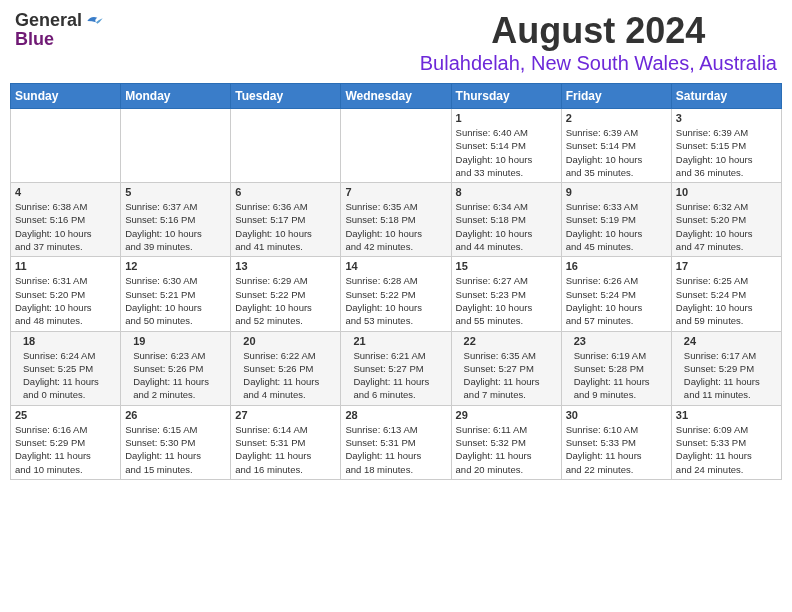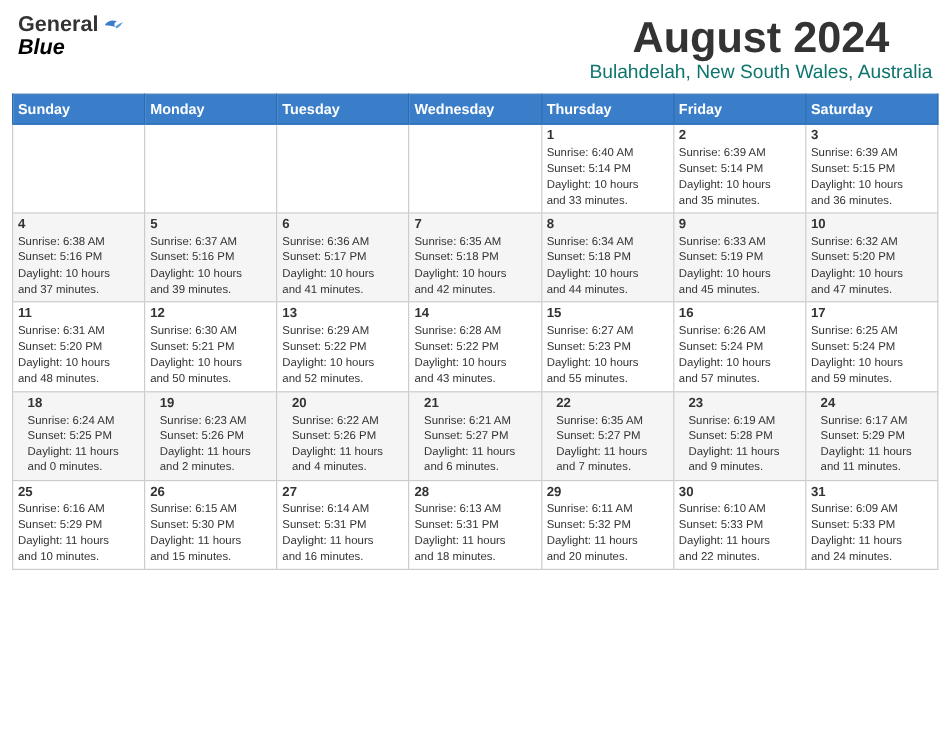--- a/index.html
+++ b/index.html
@@ -34,22 +34,22 @@
     }
     .title-area {
       text-align: center;
     }
     .main-title {
       font-size: 36px;
       font-weight: bold;
       color: #333;
     }
     .subtitle {
-      font-size: 16px;
-      color: #0f766e;
+      font-size: 20px;
+      color: #6d28d9;
     }
     .calendar {
       width: 100%;
       border-collapse: collapse;
       border: 1px solid #ccc;
     }
     .calendar th {
       background-color: #3a7dc9;
       color: #fff;
       font-size: 12px;
@@ -99,21 +99,21 @@
 <div class="header">
   <div class="logo">
     <div class="logo-text">
       <span style="font-size:18px;font-weight:bold;color:#333;">General</span>
       <svg class="logo-icon" viewBox="0 0 30 20" width="30" height="20">
         <path d="M5,10 Q10,2 20,5 Q15,8 18,12 Q12,10 5,10Z" fill="#3a7dc9"></path>
         <path d="M18,12 Q22,8 28,6 Q24,12 20,14Z" fill="#5a9fd4"></path>
       </svg>
     </div>
     <div style="margin-top:-2px;">
-      <span style="font-size:18px;font-weight:bold;color:#000000;font-style:italic;">Blue</span>
+      <span style="font-size:18px;font-weight:bold;color:#701a75;">Blue</span>
     </div>
   </div>
   <div class="title-area">
     <div class="main-title">August 2024</div>
     <div class="subtitle">Bulahdelah, New South Wales, Australia</div>
   </div>
 </div>
 
 <table class="calendar">
   <thead>
@@ -184,21 +184,21 @@
         <td>
           <div class="day-num">12</div>
           <div class="day-info"><span>Sunrise: 6:30 AM</span><br><span>Sunset: 5:21 PM</span><br><span>Daylight: 10 hours</span><br><span>and 50 minutes.</span></div>
         </td>
         <td>
           <div class="day-num">13</div>
           <div class="day-info"><span>Sunrise: 6:29 AM</span><br><span>Sunset: 5:22 PM</span><br><span>Daylight: 10 hours</span><br><span>and 52 minutes.</span></div>
         </td>
         <td>
           <div class="day-num">14</div>
-          <div class="day-info"><span>Sunrise: 6:28 AM</span><br><span>Sunset: 5:22 PM</span><br><span>Daylight: 10 hours</span><br><span>and 43 minutes.</span></div>
+          <div class="day-info"><span>Sunrise: 6:28 AM</span><br><span>Sunset: 5:22 PM</span><br><span>Daylight: 10 hours</span><br><span>and 53 minutes.</span></div>
         </td>
         <td>
           <div class="day-num">15</div>
           <div class="day-info"><span>Sunrise: 6:27 AM</span><br><span>Sunset: 5:23 PM</span><br><span>Daylight: 10 hours</span><br><span>and 55 minutes.</span></div>
         </td>
         <td>
           <div class="day-num">16</div>
           <div class="day-info"><span>Sunrise: 6:26 AM</span><br><span>Sunset: 5:24 PM</span><br><span>Daylight: 10 hours</span><br><span>and 57 minutes.</span></div>
         </td>
         <td>

